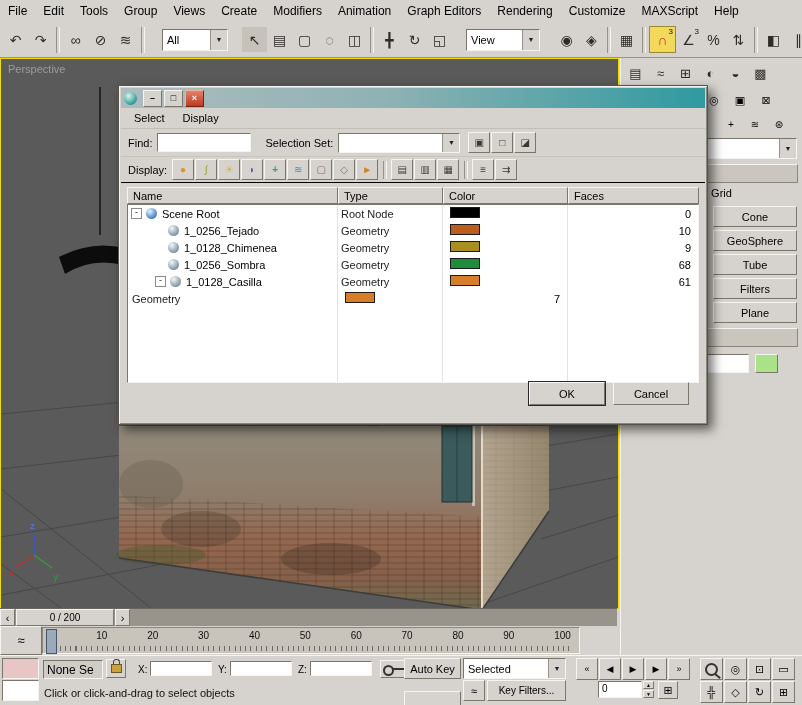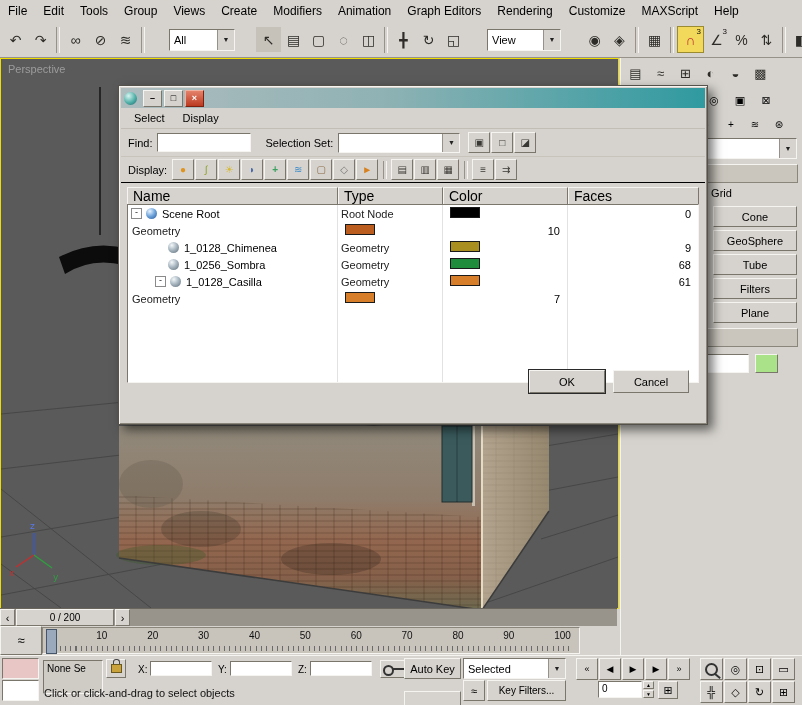--- a/index.html
+++ b/index.html
@@ -16,21 +16,21 @@
   
   .maintoolbar{position:absolute;left:0;top:22px;width:802px;height:36px;background:#d6d3ce;
                border-bottom:1px solid #96928a;display:flex;align-items:center;padding-left:3px;box-sizing:border-box;}
   .tico{width:25px;height:25px;display:flex;align-items:center;justify-content:center;font-size:14px;color:#2e2c28;
         position:relative;flex:none;}
   .tico .red{color:#c03030;font-weight:bold;}
   .tico.hl{background:#f2d95c;border:1px solid #9a8a30;}
   .tico sup{position:absolute;right:2px;top:0;font-size:8px;color:#111;}
   .sep{width:2px;height:26px;margin:0 3px;border-left:1px solid #96928a;border-right:1px solid #f6f4f0;flex:none;}
   .combo{height:20px;background:#fff;border:1px solid;border-color:#7a766c #f6f4f0 #f6f4f0 #7a766c;
-         display:flex;align-items:center;flex:none;margin:0 21px;}
+         display:flex;align-items:center;flex:none;margin:0 14px;}
   .combo .cval{flex:1;padding:0 4px;font-size:11px;white-space:nowrap;overflow:hidden;}
   .combo .carr{width:16px;height:100%;background:#d6d3ce;border-left:1px solid #96928a;display:flex;
                align-items:center;justify-content:center;font-size:7px;color:#222;flex:none;}
   
   .viewport{position:absolute;left:0;top:58px;width:617px;height:549px;background:#5a5a5a;border:1px solid #efdc00;}
   .vp-label{position:absolute;left:7px;top:4px;color:#9c9c9c;font-size:11px;z-index:2;}
   .vp-svg{position:absolute;left:0;top:0;}
   
   .timeslider{position:absolute;left:0;top:608px;width:617px;height:18px;background:#98948c;display:flex;
               align-items:center;border-top:1px solid #6a665e;box-sizing:border-box;}
@@ -44,22 +44,22 @@
   .tb-labels{display:flex;justify-content:space-between;padding:2px 8px 0;font-size:10px;color:#111;}
   .tb-ticks{position:absolute;left:6px;right:6px;bottom:2px;height:5px;
             background:repeating-linear-gradient(90deg,#6a6a6a 0 1px,transparent 1px 5.3px);}
   .tb-handle{position:absolute;left:3px;top:1px;width:9px;height:23px;background:#9aaabc;border:1px solid #46566a;}
   .tb-right{width:37px;flex:none;}
   
   .statusbar{position:absolute;left:0;top:655px;width:802px;height:50px;background:#d6d3ce;border-top:1px solid #f6f4f0;}
   .statusbar > *{position:absolute;box-sizing:border-box;}
   .mini-pink{left:2px;top:2px;width:37px;height:21px;background:#e9c6c6;border:1px solid;border-color:#7a766c #f6f4f0 #f6f4f0 #7a766c;}
   .mini-white{left:2px;top:24px;width:37px;height:21px;background:#fff;border:1px solid;border-color:#7a766c #f6f4f0 #f6f4f0 #7a766c;}
-  .sel-field{left:43px;top:4px;width:60px;height:34px;background:#cfccc5;border:1px solid;
-             border-color:#7a766c #f6f4f0 #f6f4f0 #7a766c;padding:2px 3px;font-size:10px;}
+  .sel-field{left:43px;top:4px;width:60px;height:19px;background:#cfccc5;border:1px solid;
+             border-color:#7a766c #f6f4f0 #f6f4f0 #7a766c;padding:2px 3px;font-size:12px;}
   .lock-btn{left:106px;top:3px;width:20px;height:19px;display:flex;align-items:center;justify-content:center;}
   .lock-ico{position:relative;width:11px;height:9px;}
   .lock-ico::before{content:"";position:absolute;left:2px;top:-5px;width:5px;height:5px;border:1px solid #444;
                     border-bottom:none;border-radius:3px 3px 0 0;}
   .lock-ico::after{content:"";position:absolute;left:0;top:0;width:9px;height:7px;background:#caa23c;border:1px solid #6a5a20;}
   .coord-lbl{top:8px;font-size:10px;}
   .coord-fld{top:5px;width:62px;height:15px;}
   .key-btn{left:380px;top:4px;width:28px;height:18px;display:flex;align-items:center;justify-content:center;}
   .key-ico{position:relative;width:22px;height:12px;}
   .key-ico::before{content:"";position:absolute;left:0;top:2px;width:7px;height:7px;border:2px solid #333;border-radius:50%;}
@@ -121,35 +121,35 @@
   .find-input{width:92px;height:17px;margin-right:14px;}
   .ss-combo{width:120px;height:18px;margin:0 8px 0 0;}
   .dico{width:20px;height:19px;margin-right:1px;display:flex;align-items:center;justify-content:center;
         font-size:10px;flex:none;color:#3a3834;}
   .vsep{width:2px;height:18px;margin:0 4px;border-left:1px solid #96928a;border-right:1px solid #f6f4f0;flex:none;}
   .ic-geo{color:#e09420;}.ic-shp{color:#8fa32a;}.ic-lgt{color:#d6ba36;}.ic-cam{color:#4a6aaa;}
   .ic-hlp{color:#3aa060;font-weight:bold;}.ic-spw{color:#3a8ac8;}.ic-grp{color:#8a6a46;}
   .ic-xrf{color:#787878;}.ic-bon{color:#d8801e;}
   .dlg-list{margin:4px 8px 0;}
   .dlg-header{display:grid;grid-template-columns:211px 105px 125px 1fr;height:17px;}
-  .hcell{display:flex;align-items:center;padding-left:5px;font-size:14px;box-sizing:border-box;}
+  .hcell{display:flex;align-items:center;padding-left:5px;font-size:11px;box-sizing:border-box;}
   .dlg-body{position:relative;height:177px;background:#fff;border:1px solid;border-color:#7a766c #f6f4f0 #f6f4f0 #7a766c;overflow:hidden;}
   .vline{position:absolute;top:0;bottom:0;width:1px;background:#e2e2e2;}
   .lrow{display:grid;grid-template-columns:209px 105px 125px 1fr;height:17px;align-items:center;}
   .cell-name{display:flex;align-items:center;height:100%;box-sizing:border-box;}
   .ind-root{padding-left:3px;}.ind-child{padding-left:40px;}.ind-exp{padding-left:27px;}.ind-grand{padding-left:57px;}
   .expander{width:9px;height:9px;border:1px solid #8a8a8a;background:#fff;font-size:9px;line-height:7px;
             text-align:center;margin-right:4px;flex:none;color:#222;}
   .sphere{width:11px;height:11px;border-radius:50%;flex:none;margin-right:5px;
           background:radial-gradient(circle at 35% 30%,#f4f8fa,#aab8c2 45%,#5c6c78);}
   .sphere.root{background:radial-gradient(circle at 35% 30%,#e8f4ff,#6aa0d8 50%,#2a5898);}
   .cell-type{padding-left:4px;color:#222;}
   .swatch{width:28px;height:9px;border:1px solid #1a1a1a;margin-left:8px;}
   .cell-faces{text-align:right;padding-right:7px;}
-  .dlg-buttons{position:absolute;right:18px;top:284px;display:flex;gap:8px;}
+  .dlg-buttons{position:absolute;right:18px;top:296px;display:flex;gap:8px;}
   .dbtn{width:74px;height:21px;display:flex;align-items:center;justify-content:center;font-size:11px;}
   .dbtn.default{box-shadow:0 0 0 1px #2a2a2a;}
 </style>
 </head>
 <body>
 
 <div class="app">
 
   <div class="menubar">
     <span class="menu-item">File</span>
@@ -455,20 +455,24 @@
           <div class="cell-name ind-root">
             <span class="expander">-</span>
             <span class="sphere root"></span>
             <span>Scene Root</span>
           </div>
           <span class="cell-type">Root Node</span>
           <span><span class="swatch" style="display: inline-block; background: rgb(0, 0, 0);"></span></span>
           <span class="cell-faces">0</span>
         </div>
         <div class="lrow">
+          <div class="cell-name ind-child">
+            <span class="sphere"></span>
+            <span>1_0256_Tejado</span>
+          </div>
           <span class="cell-type">Geometry</span>
           <span><span class="swatch" style="display: inline-block; background: rgb(187, 93, 30);"></span></span>
           <span class="cell-faces">10</span>
         </div>
         <div class="lrow">
           <div class="cell-name ind-child">
             <span class="sphere"></span>
             <span>1_0128_Chimenea</span>
           </div>
           <span class="cell-type">Geometry</span>

